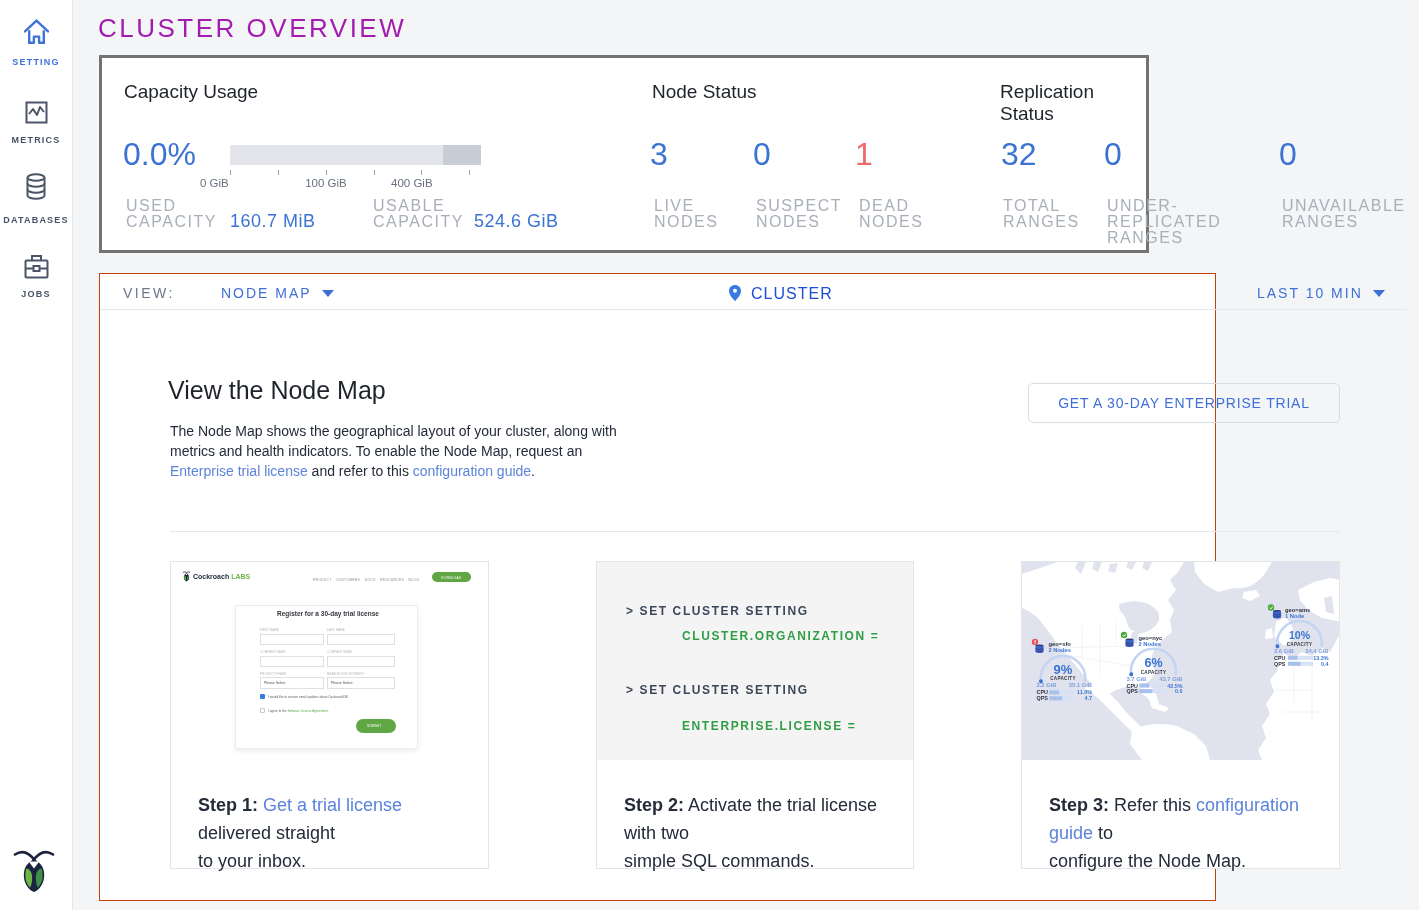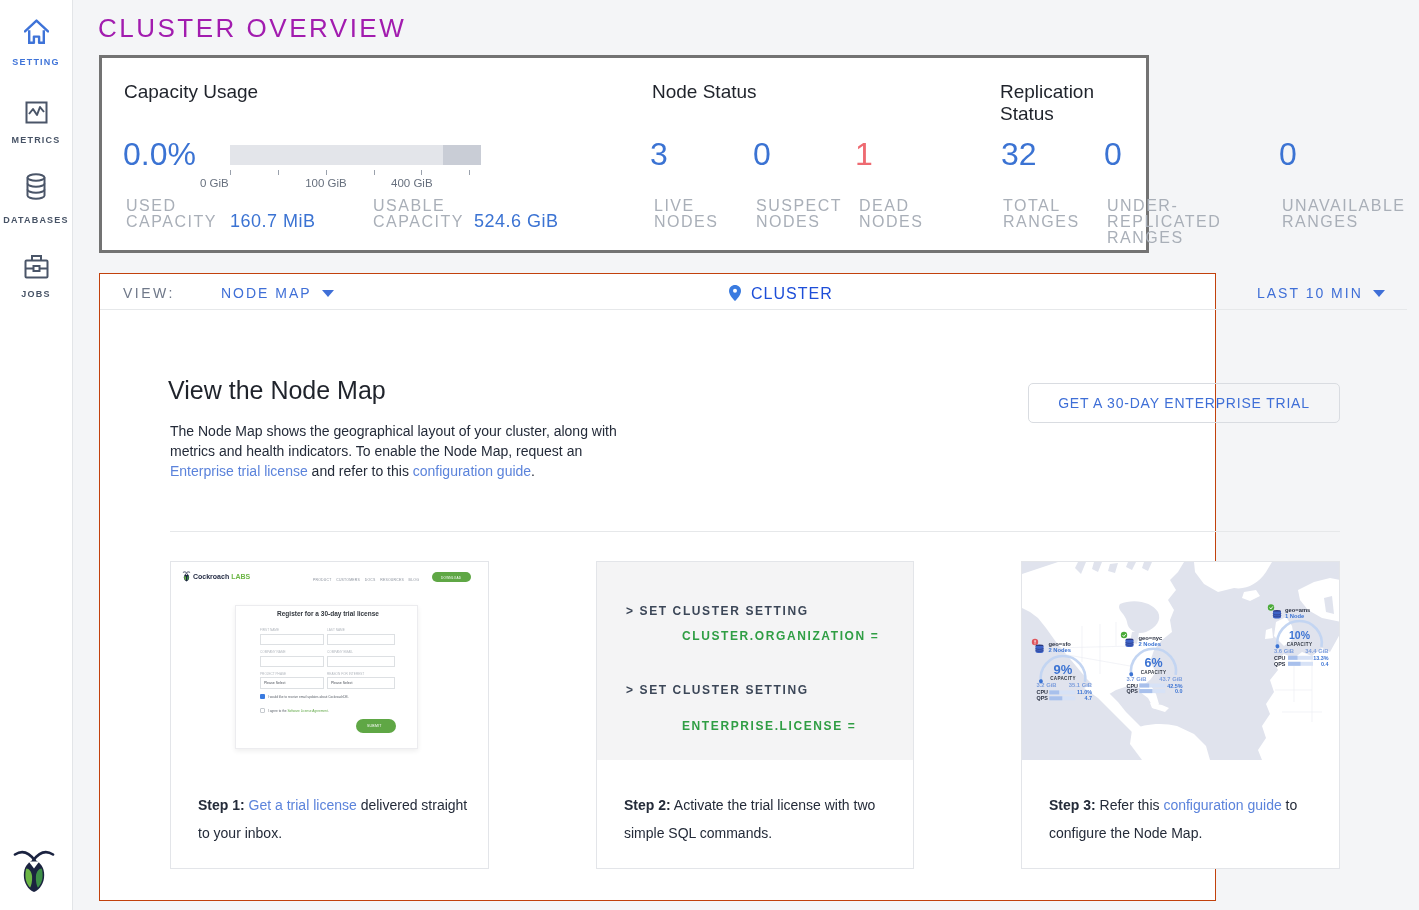--- a/index.html
+++ b/index.html
@@ -34,21 +34,21 @@
 .tri { display:inline-block; width:0; height:0; border-left:6px solid transparent; border-right:6px solid transparent; border-top:7px solid #3f6fd7; vertical-align:middle; margin-left:10px; margin-bottom:2px; }
 
 
 #nmhead { position:absolute; left:68px; top:102px; font-size:25px; color:#1f232b; font-weight:400; }
 #nmpara { position:absolute; left:70px; top:147px; width:600px; font-size:14px; line-height:20px; color:#242b39; }
 a.lnk { color:#5b83db; text-decoration:none;margin-top:32px; }
 #trialbtn { position:absolute; left:928px; top:109px; width:312px; height:40px; border:1px solid #d9dce1; border-radius:5px; text-align:center; line-height:38px; font-size:14px; letter-spacing:0.8px; color:#3f6fd7; }
 #divider { position:absolute; left:70px; top:257px; width:1170px; height:1px; background:#e6e8ea; }
 
 
-.cap { position:absolute; left:27px; top:229px; width:280px; font-size:14px; line-height:28px; color:#242b39; }
+.cap { position:absolute; left:27px; top:229px; width:280px; font-size:18px; line-height:28px; color:#242b39; }
 .cap b { font-weight:bold; }
 
 #card1 { position:absolute; left:70px; top:287px; width:319px; height:308px; background:#fff; border:1px solid #e3e5e9; }
 #card2 { position:absolute; left:496px; top:287px; width:318px; height:308px; background:#fff; border:1px solid #e3e5e9; }
 #card3 { position:absolute; left:921px; top:287px; width:319px; height:308px; background:#fff; border:1px solid #e3e5e9; }
 #code { position:absolute; left:0; top:0; width:316px; height:198px; background:#f4f4f5; }
 .codeline { position:absolute; font-size:12px; font-weight:bold; letter-spacing:1.6px; color:#3c4758; white-space:nowrap; }
 .codegreen { color:#2f9e44; }
 #map { position:absolute; left:0; top:0; width:317px; height:198px; background:#fafbfc; overflow:hidden; }
 

